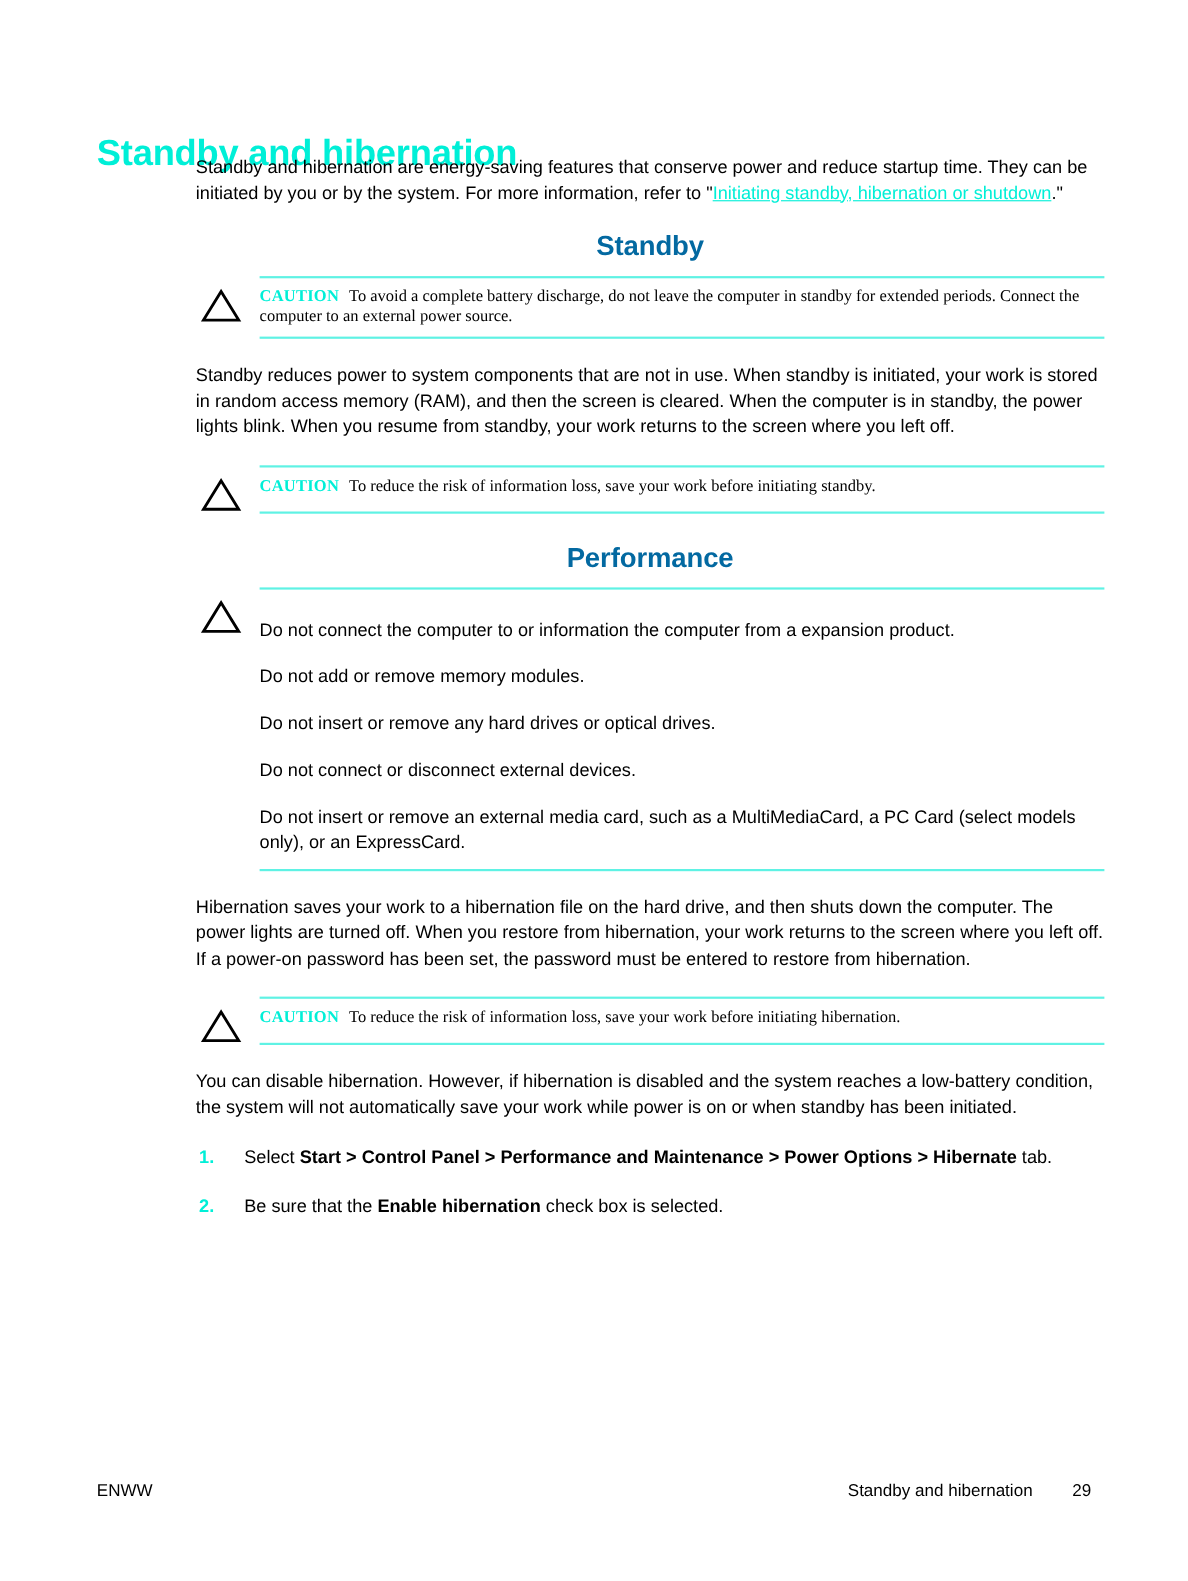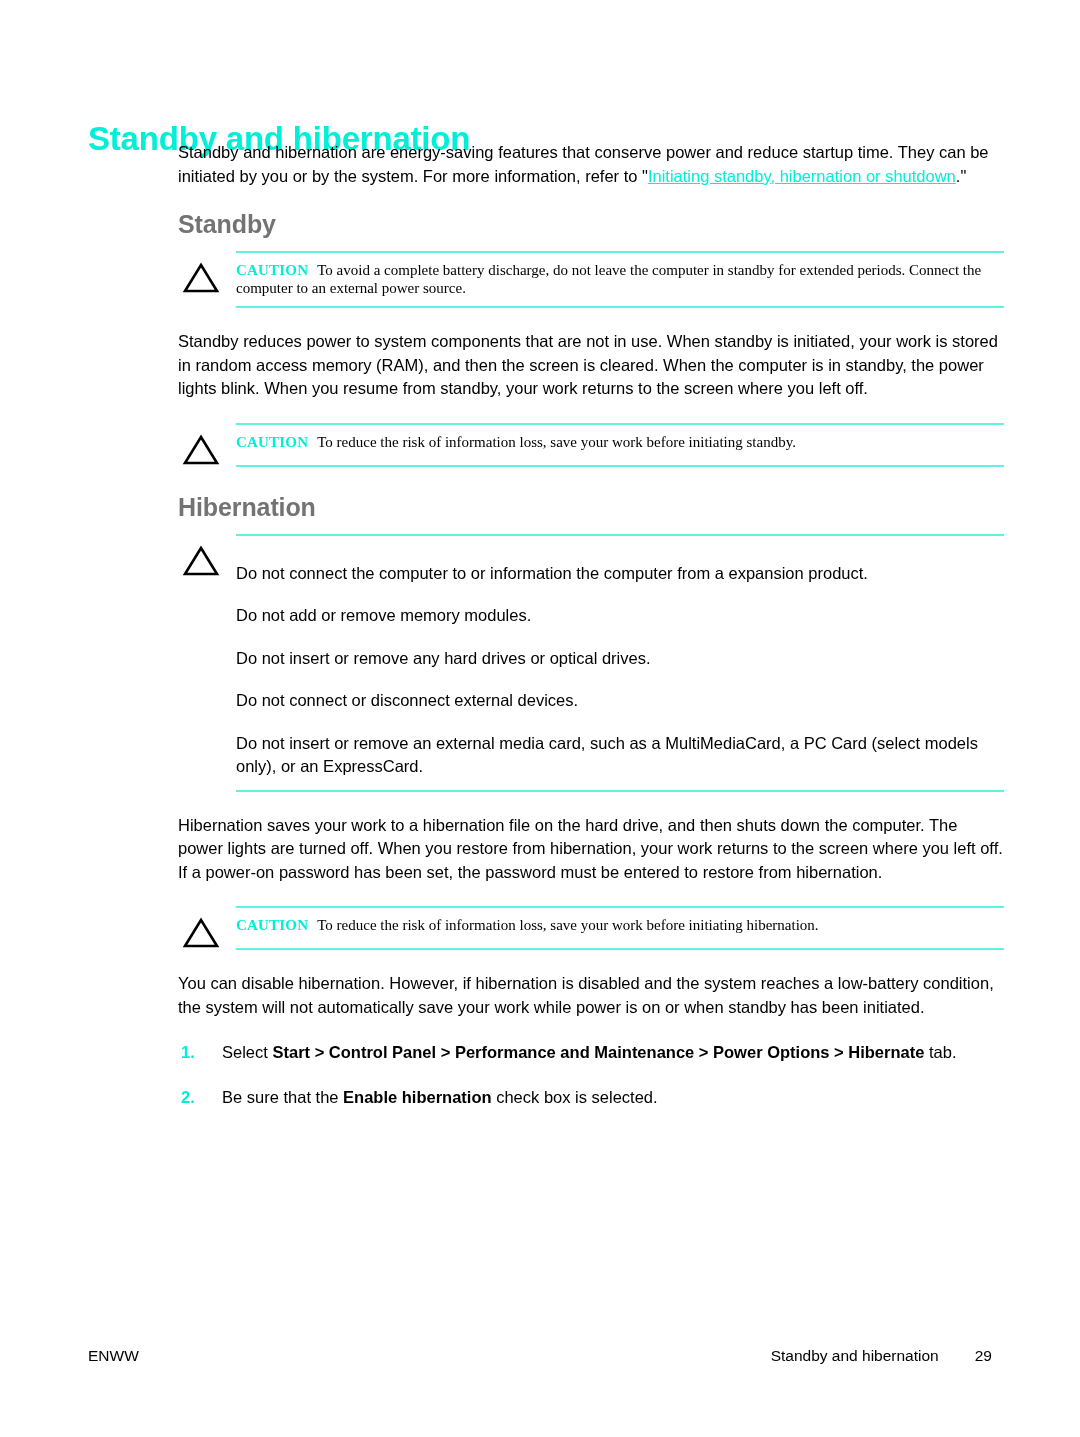--- a/index.html
+++ b/index.html
@@ -54,22 +54,23 @@
 
   a.xref {
     color: #00efd7;
     text-decoration: underline;
   }
 
   h2.section {
     margin: 12px 0 12px 0;
     font-size: 25px;
     font-weight: bold;
-    color: #737373;
+    color: #0369a1;
     letter-spacing: -0.1px;
+    text-align: center;
   }
 
   
   .note {
     position: relative;
     margin: 0 0 22px 0;
     padding: 0;
   }
   .note .rule {
     height: 2px;
@@ -185,21 +186,21 @@
         <span class="tri">
           <svg width="38" height="32" viewBox="0 0 38 32">
               <polygon points="19,3 35,29 3,29" fill="none" stroke="#000" stroke-width="2.6"></polygon>
             </svg>
         </span>
         <span class="txt"><span class="caution-label">CAUTION</span><span>To reduce the risk of information loss, save your work before initiating standby.</span></span>
       </div>
       <div class="rule bottom"></div>
     </div>
 
-    <h2 class="section" style="margin-top:26px;">Hibernation</h2>
+    <h2 class="section" style="margin-top:26px;">Performance</h2>
 
     <div class="note">
       <div class="rule top"></div>
       <div class="inner">
         <span class="tri">
           <svg width="38" height="32" viewBox="0 0 38 32">
               <polygon points="19,3 35,29 3,29" fill="none" stroke="#000" stroke-width="2.6"></polygon>
             </svg>
         </span>
         <div class="sublist">

